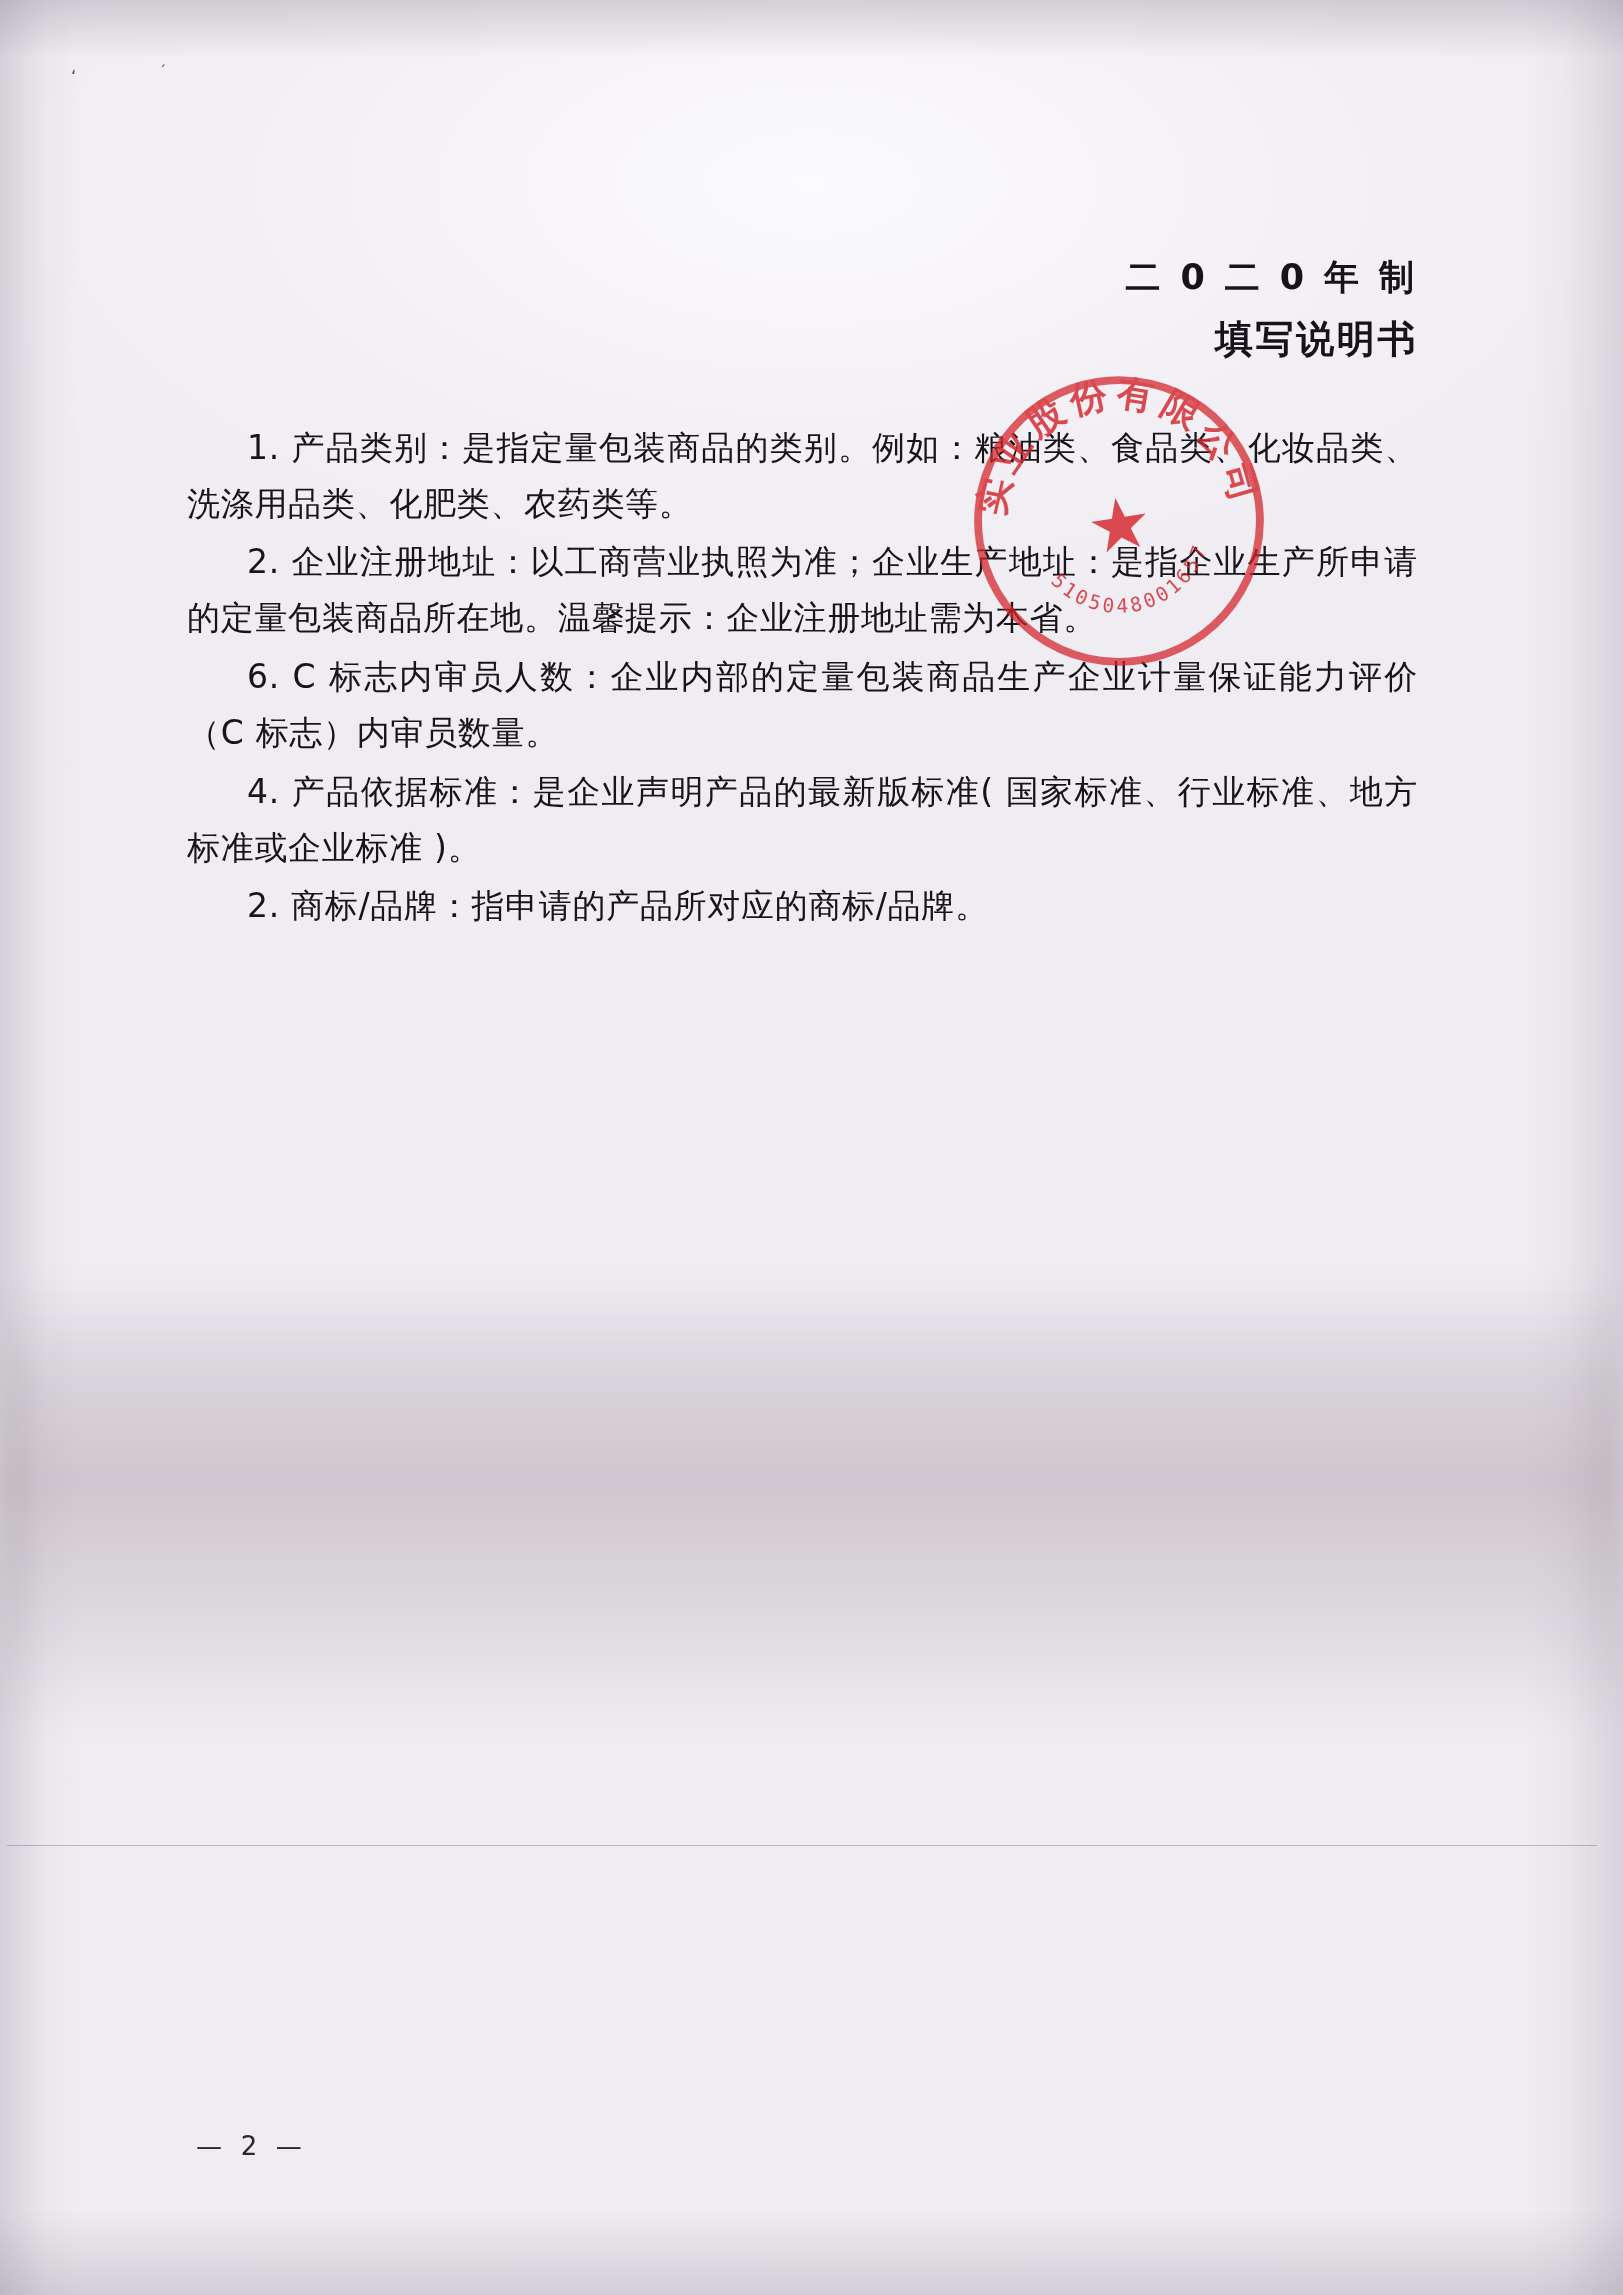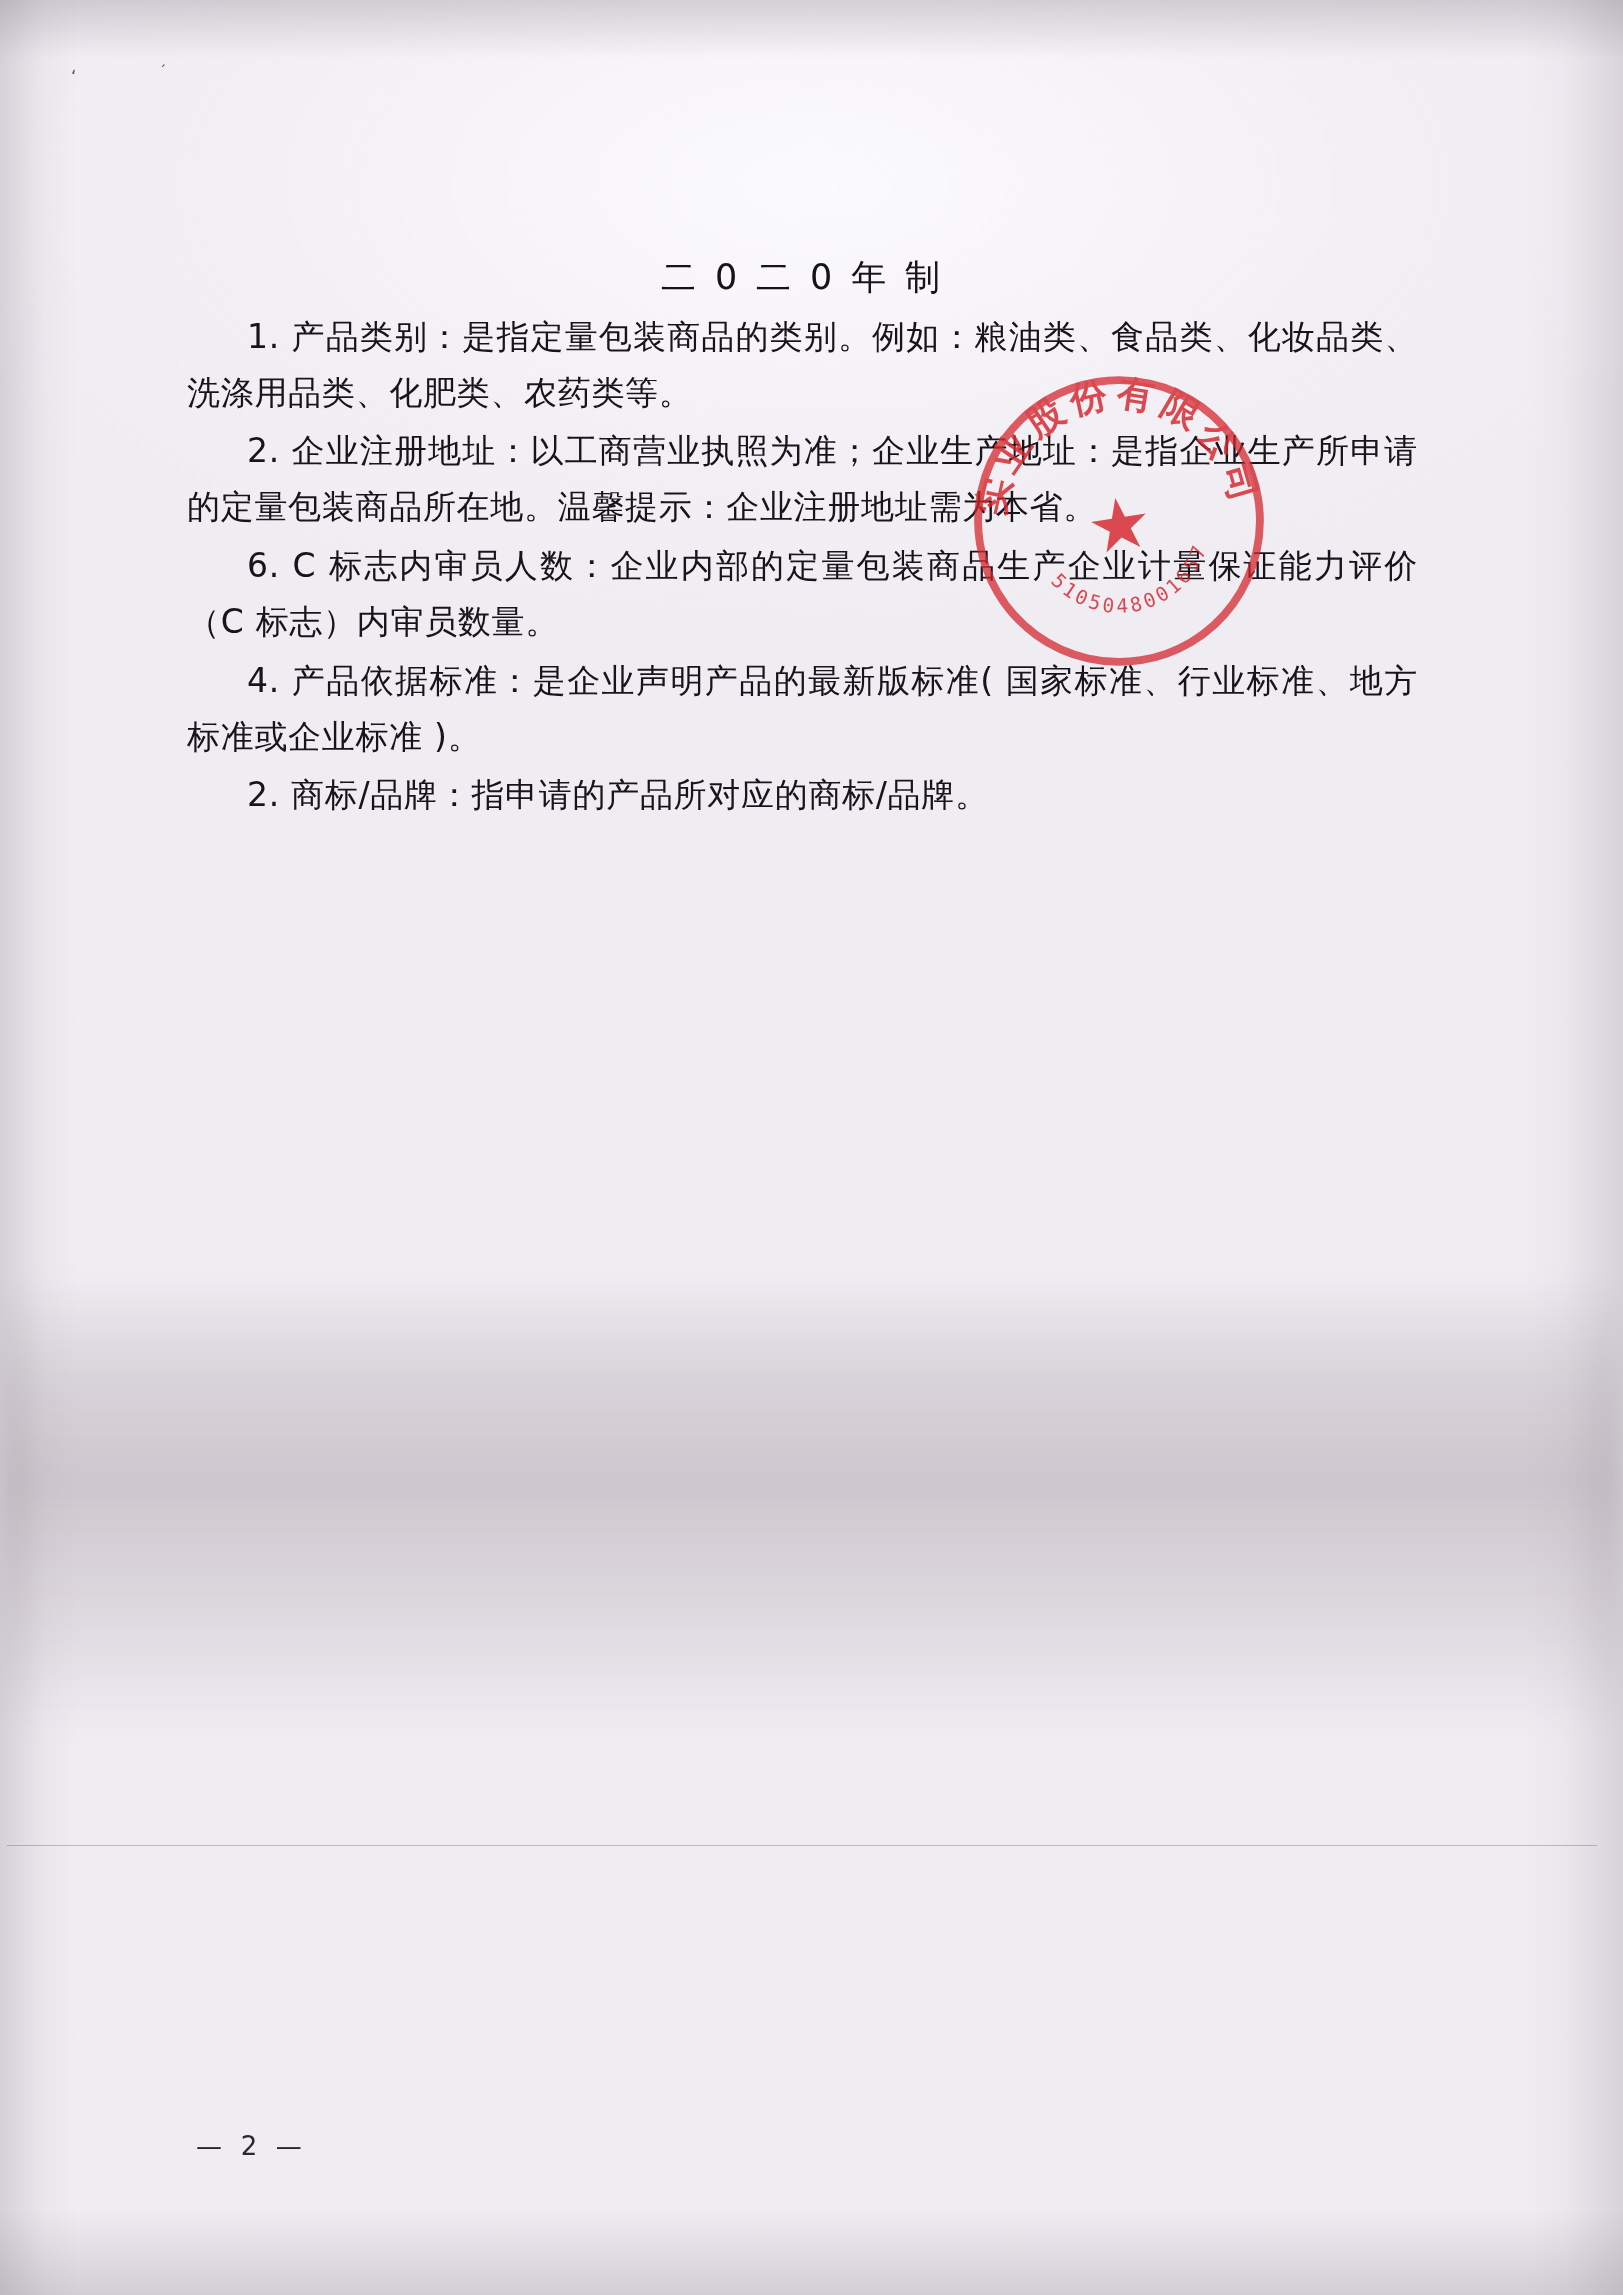--- a/index.html
+++ b/index.html
@@ -106,23 +106,23 @@
 
   
   .content {
     position: absolute;
     left: 187px;
     top: 249px;
     width: 1231px;
   }
 
   .doc-title-line {
-    text-align: center;
+    text-align: right;
     color: #16131a;
-    font-weight: normal;
+    font-weight: bold;
     letter-spacing: 3.9px;
   }
   .title-year {
     font-size: 35px;
     line-height: 56px;
     margin-bottom: 3.9px;
   }
   .title-main {
     font-size: 38px;
     line-height: 60px;
@@ -171,20 +171,21 @@
   <div class="scan-shadow-left"></div>
   <div class="scan-shadow-right"></div>
   <div class="scan-shadow-top"></div>
   <div class="scan-shadow-bottom"></div>
 
   <div class="stray-mark-a">ʻ</div>
   <div class="stray-mark-b">ˊ</div>
 
   <div class="content">
     <div class="doc-title-line title-year">二 0 二 0 年 制</div>
+    <div class="doc-title-line title-main">填写说明书</div>
 
     <p class="para">1. 产品类别：是指定量包装商品的类别。例如：粮油类、食品类、化妆品类、洗涤用品类、化肥类、农药类等。</p>
     <p class="para">2. 企业注册地址：以工商营业执照为准；企业生产地址：是指企业生产所申请的定量包装商品所在地。温馨提示：企业注册地址需为本省。</p>
     <p class="para">6. C 标志内审员人数：企业内部的定量包装商品生产企业计量保证能力评价（C 标志）内审员数量。</p>
     <p class="para">4. 产品依据标准：是企业声明产品的最新版标准( 国家标准、行业标准、地方标准或企业标准 )。</p>
     <p class="para">2. 商标/品牌：指申请的产品所对应的商标/品牌。</p>
   </div>
 
   <div class="seal">
     <svg width="308" height="308" viewBox="0 0 470 470" xmlns="http://www.w3.org/2000/svg">

